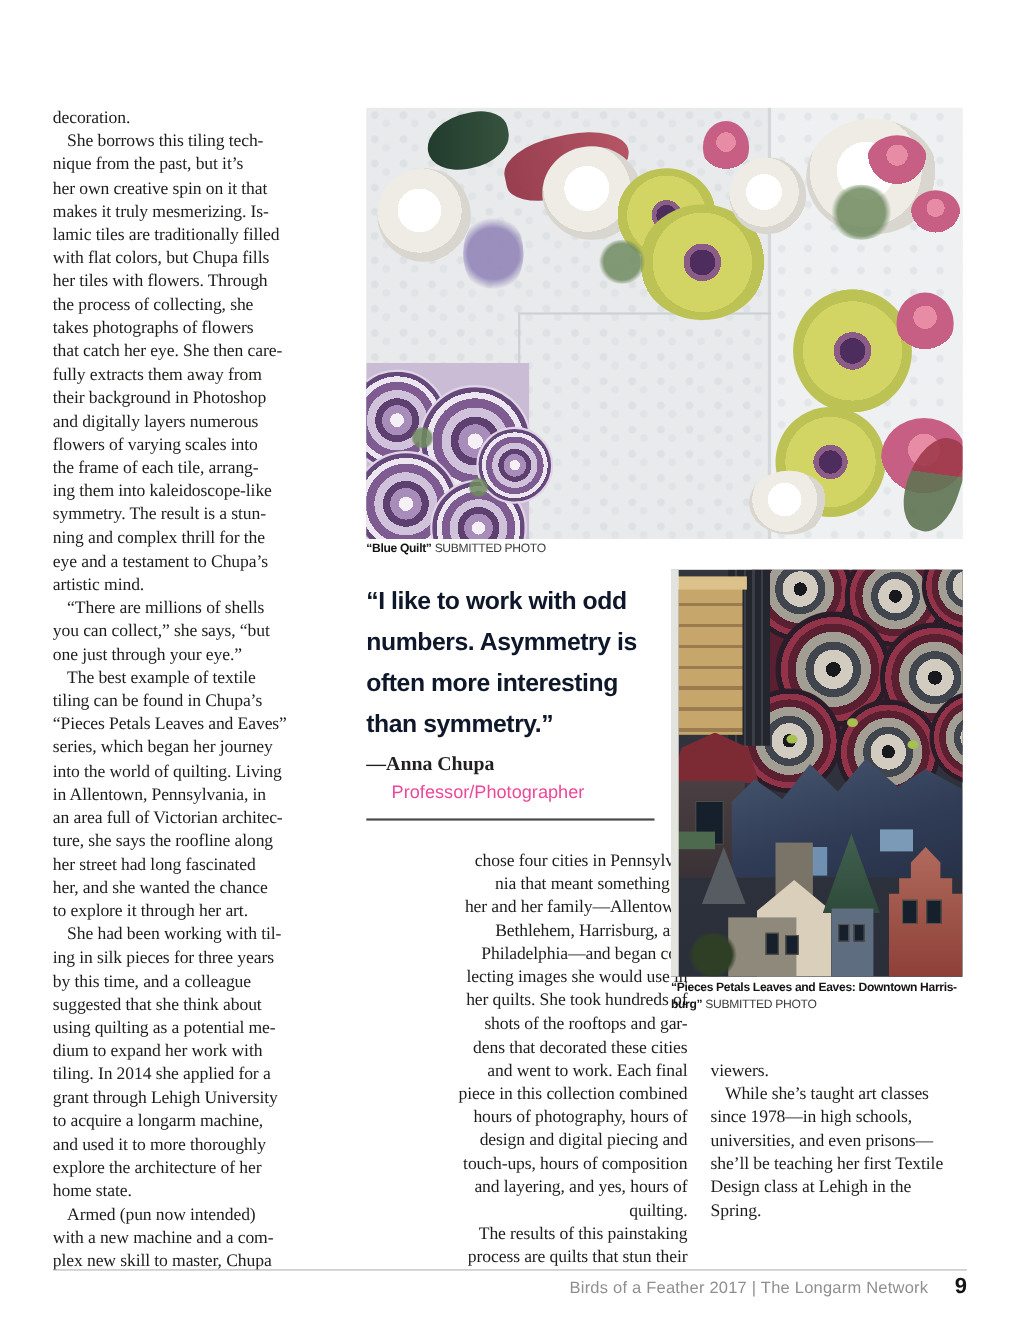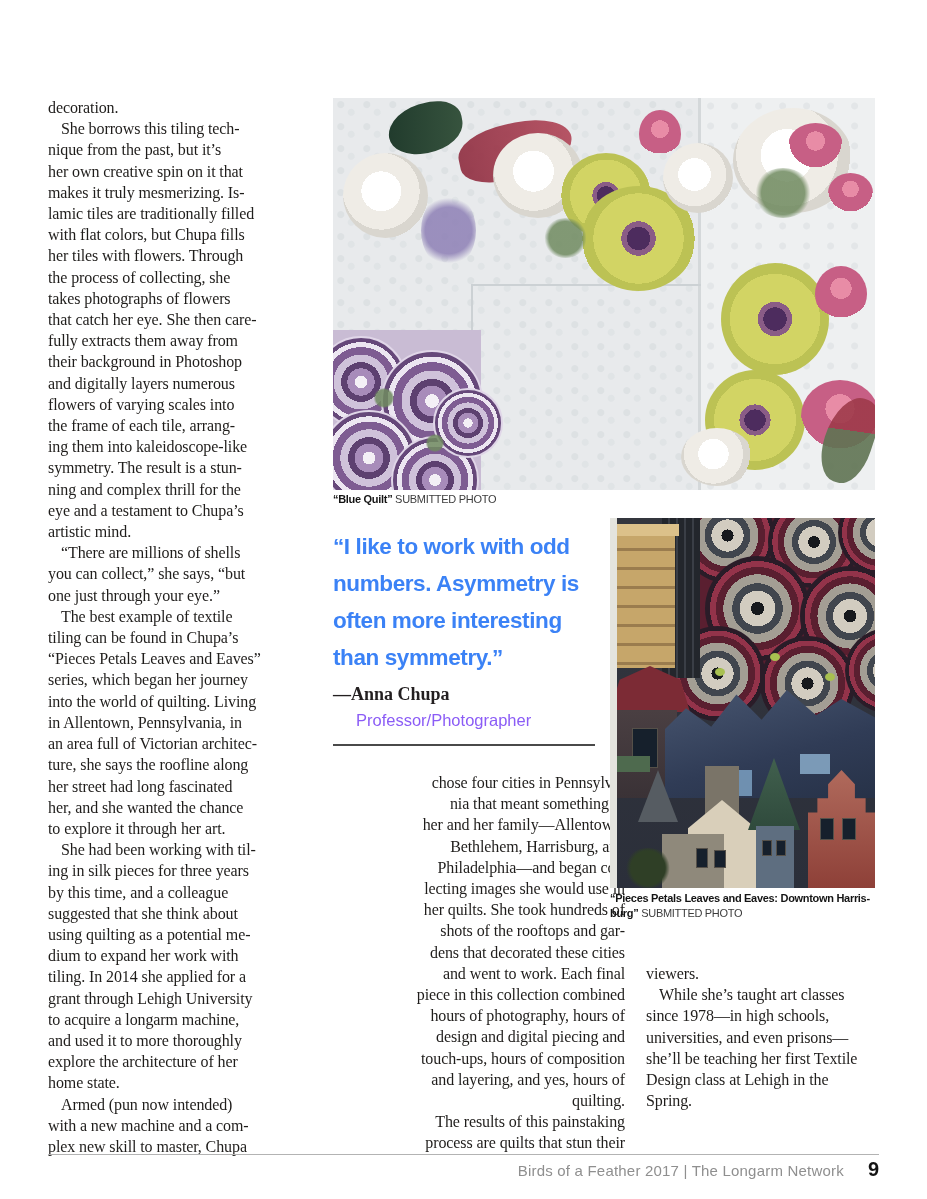--- a/index.html
+++ b/index.html
@@ -12,24 +12,24 @@
   
   .col { position:absolute; font-size:16px; line-height:21.2px; letter-spacing:-0.1px; color:#1f1d1b; }
   .body { white-space:pre-line; }
   .indent { text-indent:13px; }
   
   .caption { position:absolute; font-family:"Liberation Sans", sans-serif; font-size:11px; line-height:15px; color:#3c3c3c; white-space:pre-line; letter-spacing:-0.3px; }
   .caption b { color:#141414; font-weight:700; }
   
   .pullquote {
     position:absolute; font-family:"Liberation Sans", sans-serif; font-weight:700;
-    font-size:22.5px; line-height:37px; letter-spacing:-0.4px; color:#3b82f6; white-space:pre-line;
+    font-size:22.5px; line-height:37px; letter-spacing:-0.4px; color:#0f172a; white-space:pre-line;
   }
   .attr-name { position:absolute; font-family:"Liberation Sans", sans-serif; font-weight:700; font-size:18px; color:#231f20; }
-  .attr-title { position:absolute; font-family:"Liberation Sans", sans-serif; font-size:16.5px; color:#8b5cf6; }
+  .attr-title { position:absolute; font-family:"Liberation Sans", sans-serif; font-size:16.5px; color:#ec4899; }
   .rule-dark { position:absolute; height:2px; background:#4a4a4a; }
   .rule-light { position:absolute; height:1px; background:#b3b3b3; }
   
   .footer { position:absolute; left:48px; top:1158px; width:831px; text-align:right; font-family:Liberation Sans, sans-serif; }
   .footer-text { font-size:15px; color:#8f8f8f; letter-spacing:0.2px; }
   .pageno { font-size:20px; font-weight:700; color:#141414; margin-left:24px; }
   
   .photo1 {
     position:absolute; left:333px; top:98px; width:542px; height:392px; overflow:hidden;
     background-color:#e8eaec;

